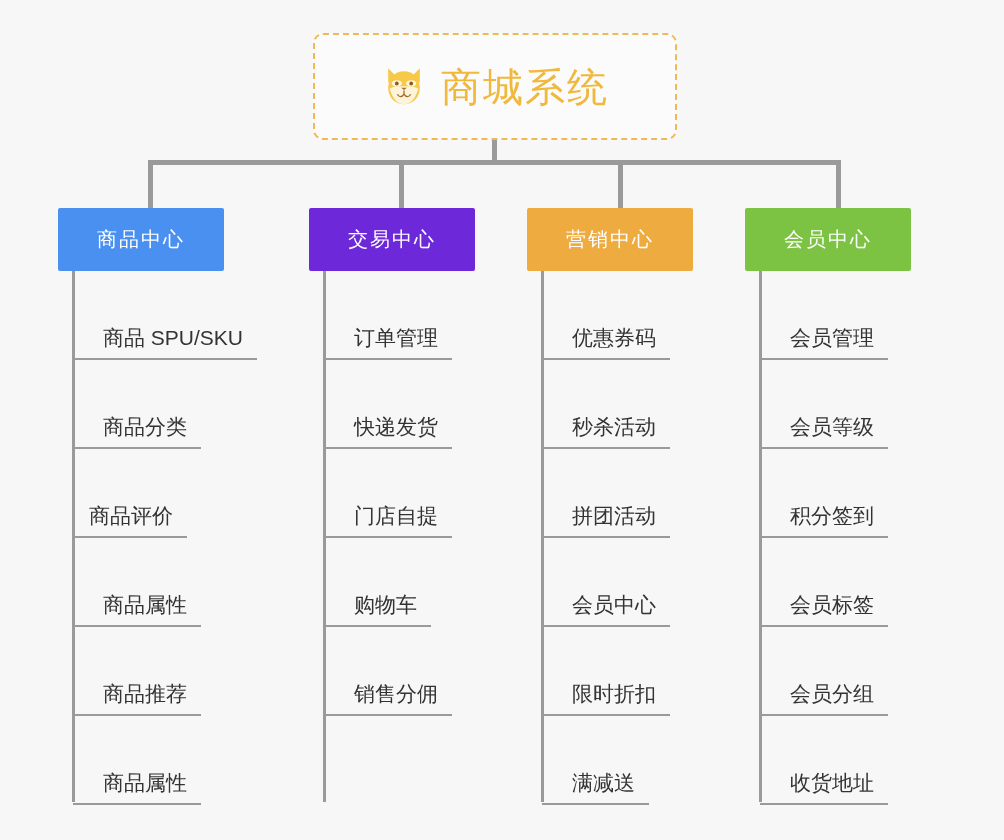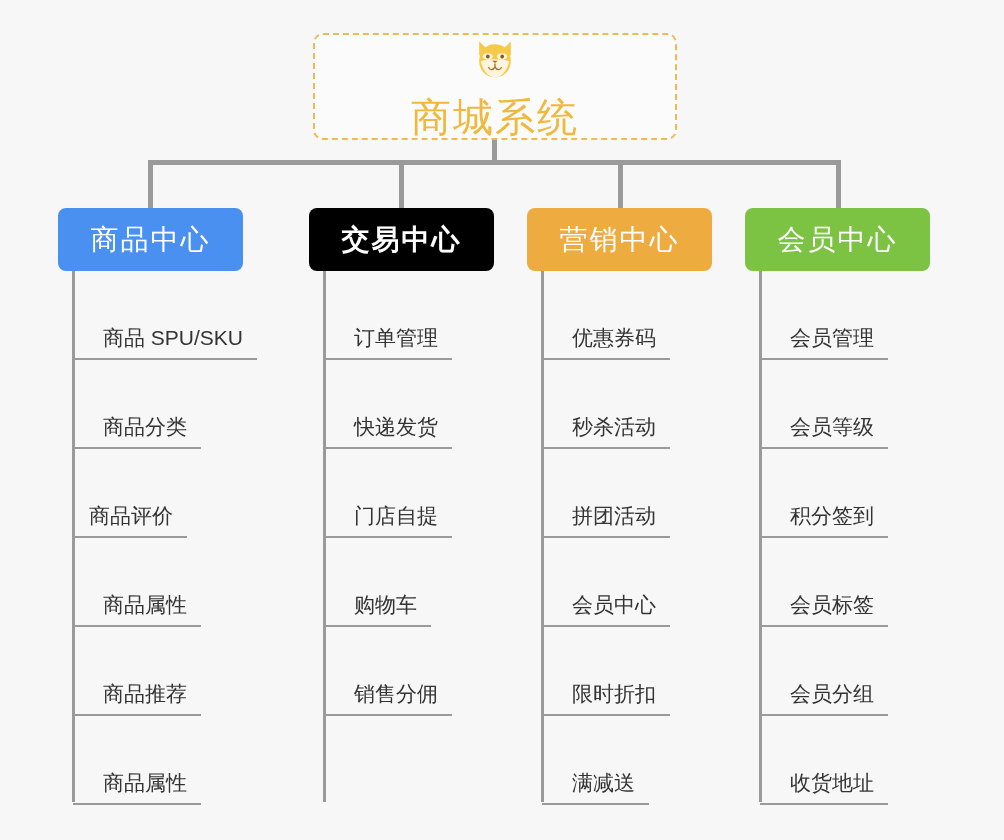--- a/index.html
+++ b/index.html
@@ -27,21 +27,20 @@
     width: 364px;
     height: 107px;
     box-sizing: border-box;
     background: #fbfbfb;
     border: 2px dashed #f0b952;
     border-radius: 10px;
     display: flex;
     align-items: center;
     justify-content: center;
     gap: 14px;
-    flex-direction: column;
   }
   .root-icon {
     width: 46px;
     height: 46px;
     display: block;
     flex: 0 0 auto;
   }
   .root-title {
     font-size: 40px;
     color: #f0b83c;
@@ -64,28 +63,28 @@
   .bus { left: 148px; top: 160px; width: 692px; }
   
   .drop { top: 160px; height: 48px; }
 
   
   .column {
     position: absolute;
     top: 208px;
   }
   .cat-box {
-    width: 185px;
+    width: 166px;
     height: 63px;
-    border-radius: 8px;
+    border-radius: 2px;
     display: flex;
     align-items: center;
     justify-content: center;
     color: #ffffff;
-    font-size: 28px;
+    font-size: 20px;
     letter-spacing: 2px;
     box-sizing: border-box;
   }
 
   
   .spine {
     position: absolute;
     width: 3px;
     background: #9a9a9a;
     top: 63px;
@@ -164,21 +163,21 @@
       <div class="leaf">
           <span class="leaf-label" style="border-bottom-color: rgb(154, 154, 154);">商品推荐</span>
         </div>
       <div class="leaf">
           <span class="leaf-label" style="border-bottom-color: rgb(154, 154, 154);">商品属性</span>
         </div>
     </div>
   </div>
 
   <div class="column" style="left:309px;">
-    <div class="cat-box" style="background: #000000; font-weight: bold;">
+    <div class="cat-box" style="background: #6d28d9;">
       <span>交易中心</span>
     </div>
     <div class="spine" style="left: 14px; height: 531px; background: rgb(154, 154, 154);"></div>
     <div class="leaves">
       <div class="leaf">
           <span class="leaf-label" style="border-bottom-color: rgb(154, 154, 154);">订单管理</span>
         </div>
       <div class="leaf">
           <span class="leaf-label" style="border-bottom-color: rgb(154, 154, 154);">快递发货</span>
         </div>

